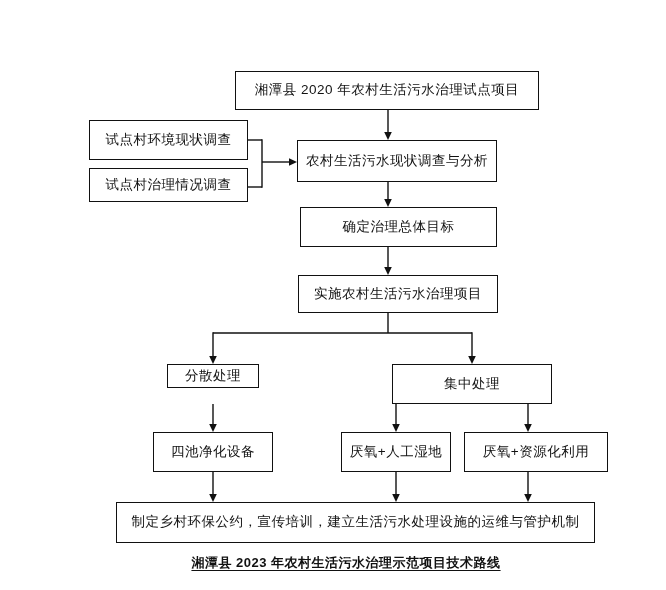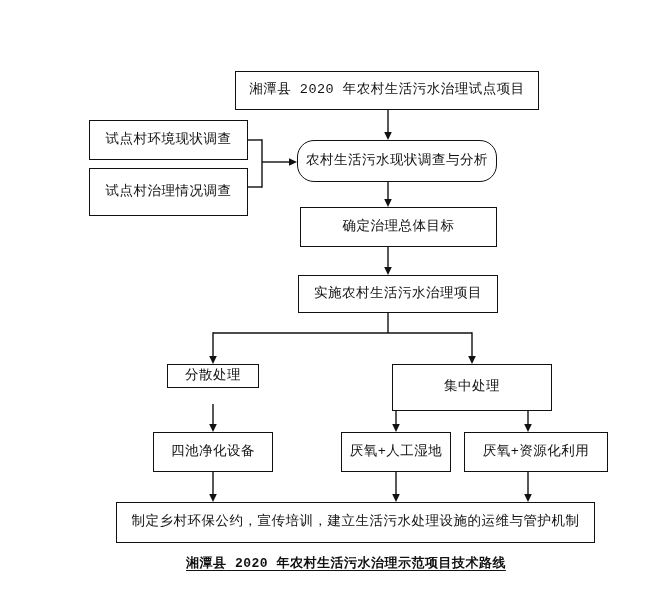--- a/index.html
+++ b/index.html
@@ -6,21 +6,21 @@
     margin: 0;
     padding: 0;
     background: #ffffff;
   }
   #page {
     position: relative;
     width: 666px;
     height: 590px;
     background: #ffffff;
     overflow: hidden;
-    font-family: Liberation Mono, monospace;
+    font-family: Liberation Sans, sans-serif;
     color: #111111;
   }
   #connectors {
     position: absolute;
     left: 0;
     top: 0;
     width: 666px;
     height: 590px;
   }
   #connectors line {
@@ -106,35 +106,35 @@
     <line x1="396" y1="472" x2="396" y2="495"></line>
     <polygon points="392.2,494 399.8,494 396,502"></polygon>
     <line x1="528" y1="472" x2="528" y2="495"></line>
     <polygon points="524.2,494 531.8,494 528,502"></polygon>
   </svg>
 
   <div class="node" style="left:235px; top:71px; width:304px; height:39px;">湘潭县 2020 年农村生活污水治理试点项目</div>
 
   <div class="node" style="left:89px; top:120px; width:159px; height:40px;text-align:center;">试点村环境现状调查</div>
 
-  <div class="node" style="left:89px; top:168px; width:159px; height:48px;">试点村治理情况调查</div>
+  <div class="node" style="left:89px; top:168px; width:159px; height:34px;">试点村治理情况调查</div>
 
-  <div class="node" style="left:297px; top:140px; width:200px; height:42px;border-radius:17px;">农村生活污水现状调查与分析</div>
+  <div class="node" style="left:297px; top:140px; width:200px; height:42px;">农村生活污水现状调查与分析</div>
 
   <div class="node" style="left:300px; top:207px; width:197px; height:40px;">确定治理总体目标</div>
 
   <div class="node" style="left:298px; top:275px; width:200px; height:38px;">实施农村生活污水治理项目</div>
 
   <div class="node" style="left:167px; top:364px; width:92px; height:24px;">分散处理</div>
 
-  <div class="node" style="left:392px; top:364px; width:160px; height:47px;">集中处理</div>
+  <div class="node" style="left:392px; top:364px; width:160px; height:40px;">集中处理</div>
 
   <div class="node" style="left:153px; top:432px; width:120px; height:40px;">四池净化设备</div>
 
   <div class="node" style="left:341px; top:432px; width:110px; height:40px;">厌氧+人工湿地</div>
 
   <div class="node" style="left:464px; top:432px; width:144px; height:40px;">厌氧+资源化利用</div>
 
   <div class="node wide" style="left:116px; top:502px; width:479px; height:41px;">制定乡村环保公约，宣传培训，建立生活污水处理设施的运维与管护机制</div>
 
-  <div id="caption">湘潭县 2020 年农村生活污水治理示范项目技术路线</div>
+  <div id="caption">湘潭县 2023 年农村生活污水治理示范项目技术路线</div>
 
 </div>
 
 </body></html>

